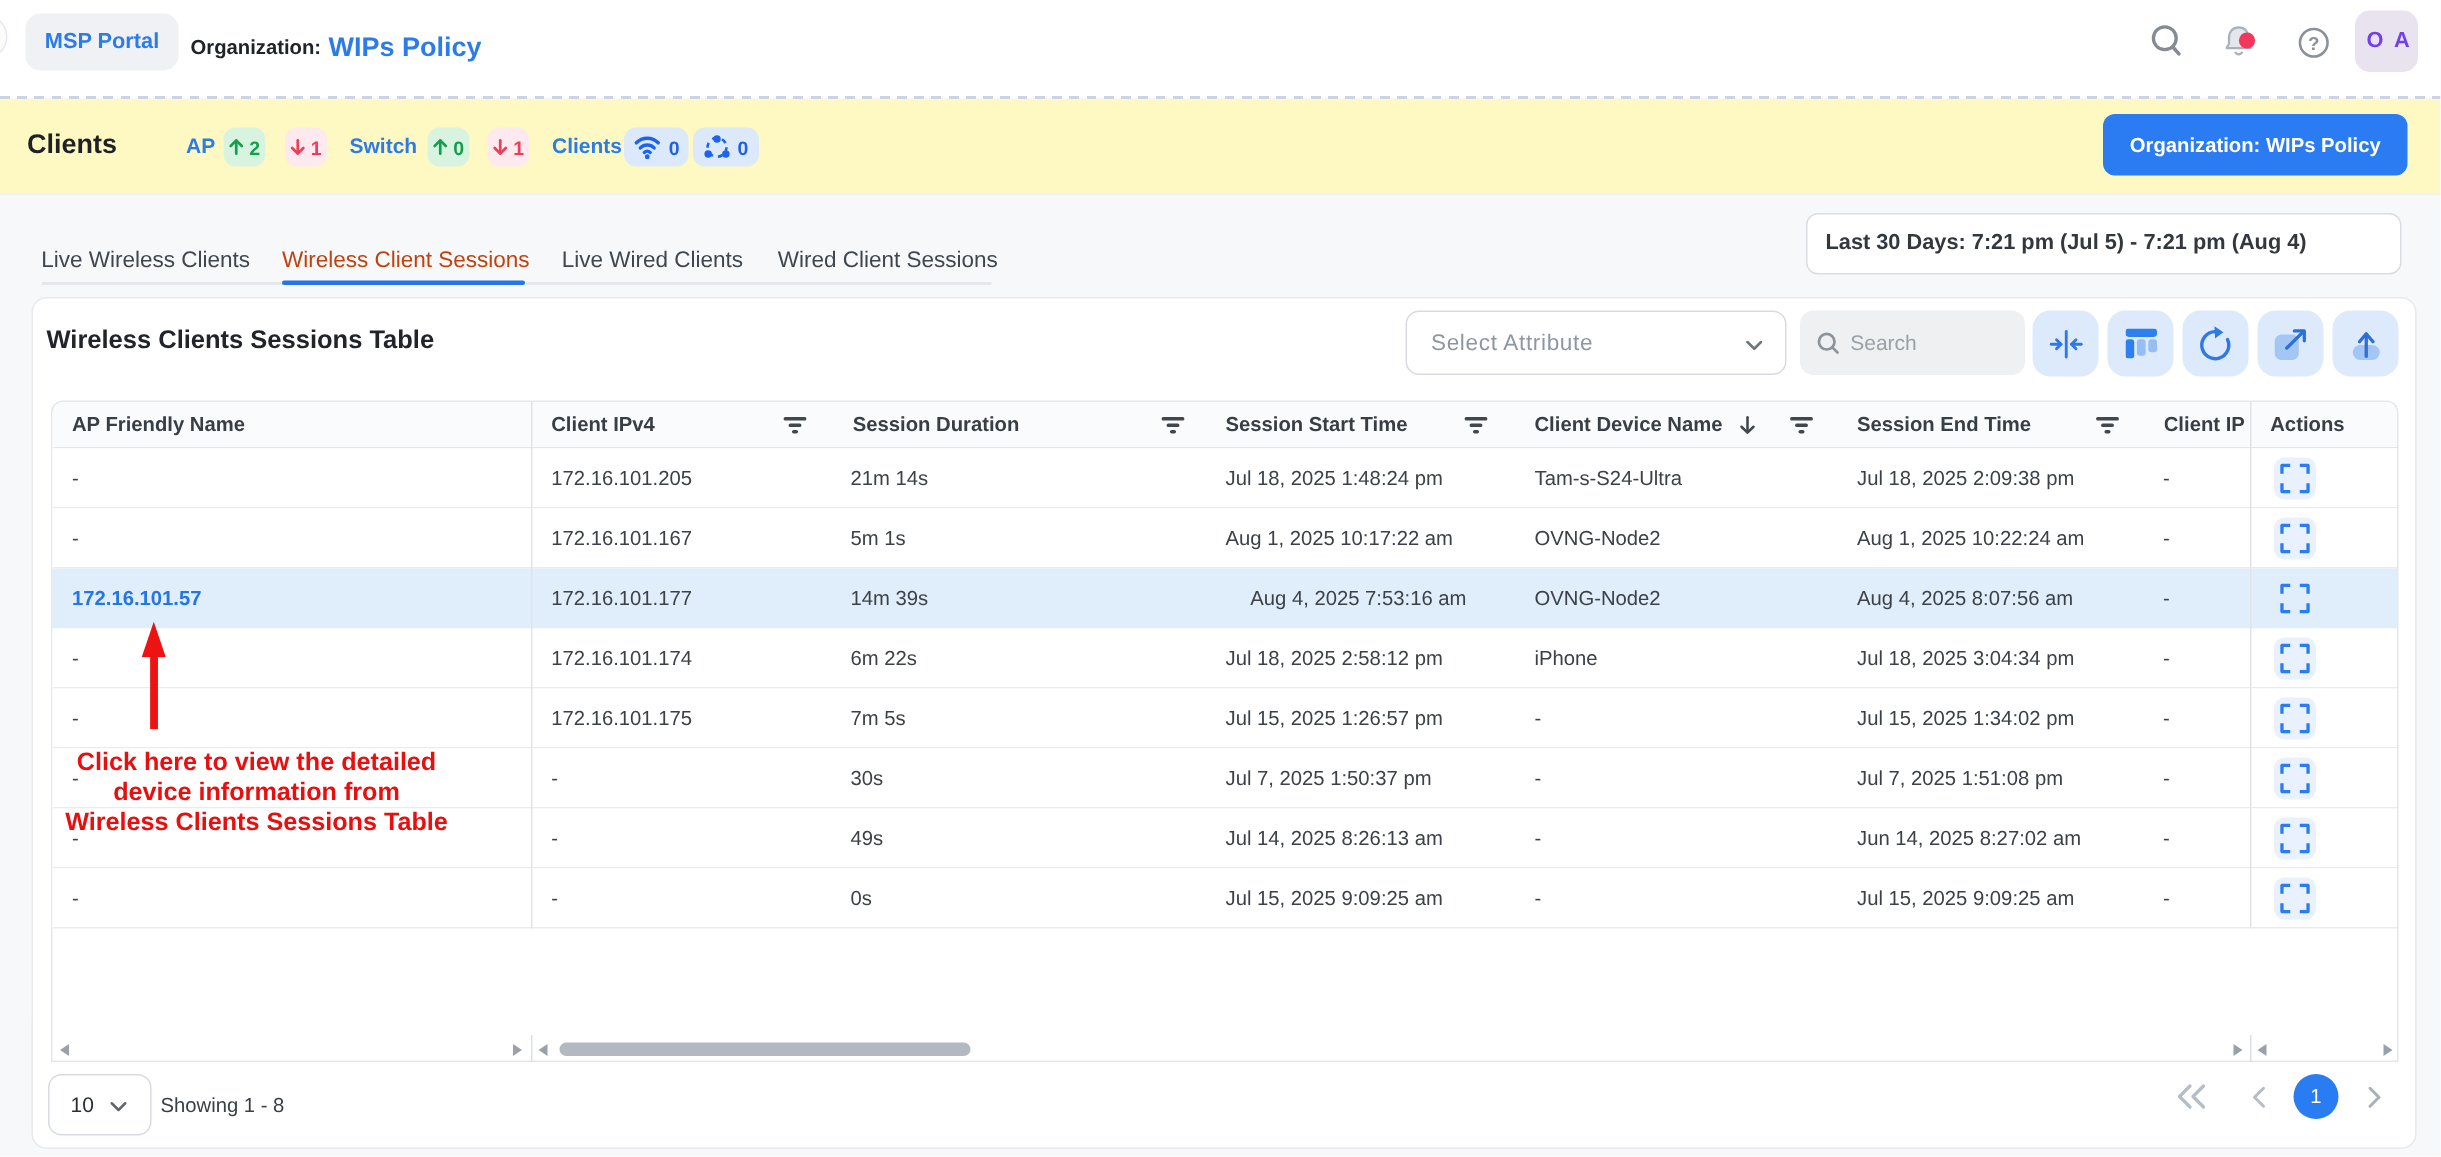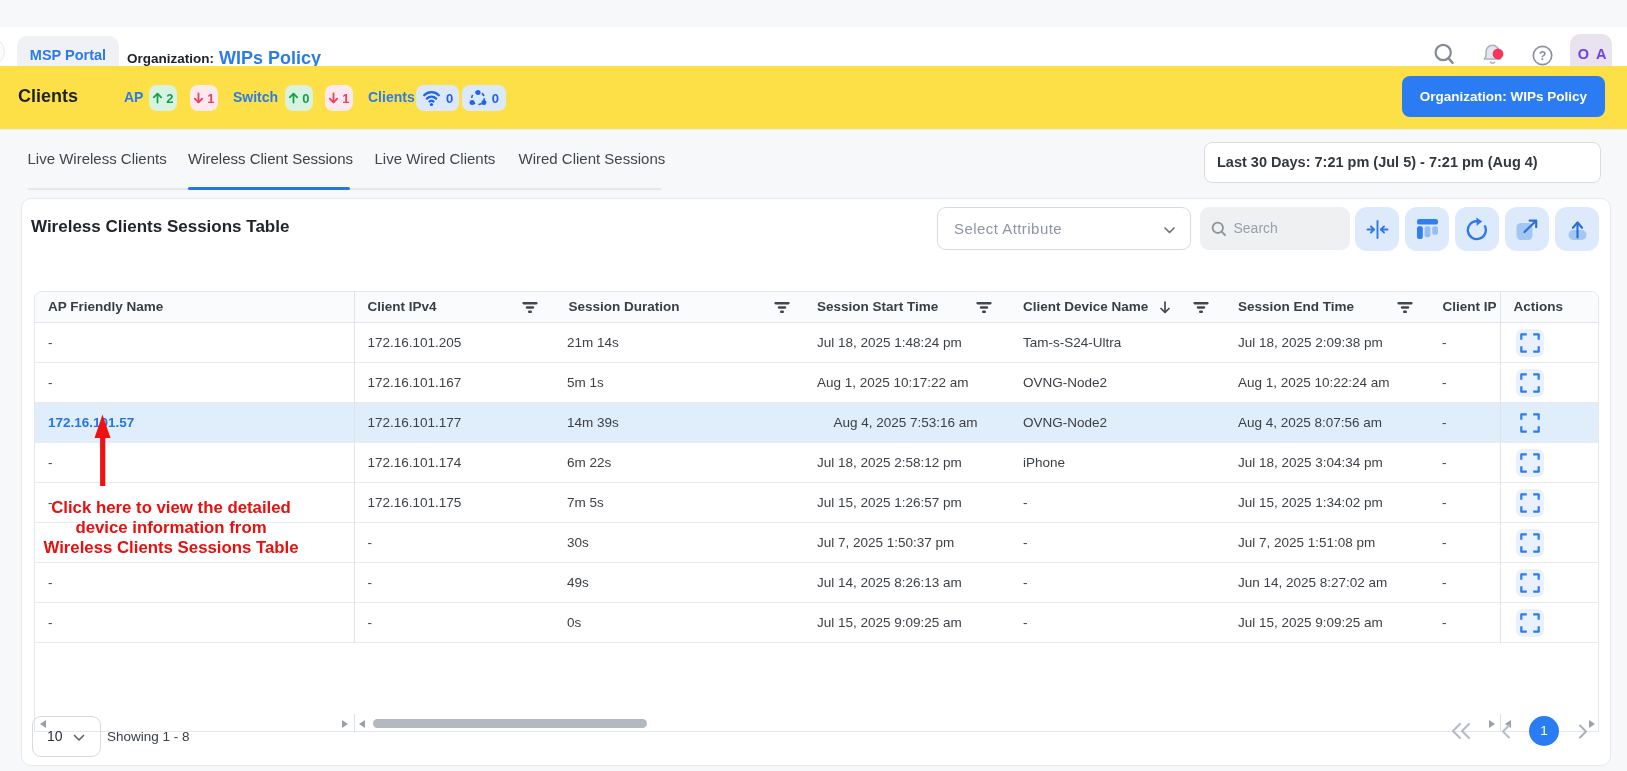--- a/index.html
+++ b/index.html
@@ -1,61 +1,61 @@
 <!DOCTYPE html>
 <html><head><meta charset="utf-8">
 <style>
 * { margin:0; padding:0; box-sizing:border-box; }
 html,body { width:1627px; height:771px; font-family:"Liberation Sans",sans-serif; }
 #page { position:relative; width:1627px; height:771px; background:#f7f8f9; overflow:hidden; }
 .abs { position:absolute; }
 
 
-#topbar { position:absolute; left:0; top:0; width:1627px; height:65px; background:#fff;margin-top:27px; }
+#topbar { position:absolute; left:0; top:0; width:1627px; height:65px; background:#fff; }
 #topdash { position:absolute; left:0; top:64px; width:1627px; height:1.5px;
   background:repeating-linear-gradient(90deg,#ccd4e2 0 6.5px,rgba(0,0,0,0) 6.5px 11.5px); }
 #halfcirc { position:absolute; left:-24px; top:10px; width:29px; height:29px; border-radius:50%; background:#fbfbfc; border:1px solid #e5e9ef; }
 #chip { position:absolute; left:17px; top:9px; width:102px; height:38px; background:#f0f1f4; border-radius:10px;
   color:#2b7ce9; font-size:14.5px; font-weight:bold; text-align:center; line-height:38px; }
 #orglab { position:absolute; left:127px; top:0; height:65px; line-height:63px; font-size:13.5px; font-weight:bold; color:#20242a; }
 #orgval { position:absolute; left:219px; top:0; height:65px; line-height:63px; font-size:18px; font-weight:bold; color:#2b7ce9; }
 #avatar { position:absolute; left:1570px; top:7px; width:42px; height:41px; background:#e9e3f0; border-radius:10px;
   color:#7140ea; font-size:14.5px; font-weight:bold; text-align:center; line-height:41px; letter-spacing:1.8px; text-indent:4px; }
 
 
-#subbar { position:absolute; left:0; top:66px; width:1627px; height:64px; background:#fde047; border-bottom:1px solid #eef0f3; }
+#subbar { position:absolute; left:0; top:66px; width:1627px; height:64px; background:#fef9c3; border-bottom:1px solid #eef0f3; }
 #subbar .lbl { position:absolute; top:0; height:64px; line-height:62px; font-size:14px; font-weight:bold; color:#2b7ce9; }
 .badge { position:absolute; top:19px; height:26px; border-radius:8px; display:flex; align-items:center; justify-content:center; gap:3px;
   font-size:13px; font-weight:bold; }
 .bgreen { background:#d9f3e1; color:#12a04e; }
 .bred { background:#fde9ee; color:#ef3c5c; }
 .bblue { background:#dce9fb; color:#2160e5; }
 #orgbtn { position:absolute; left:1402px; top:10px; width:203px; height:41px; background:#2b7cf2; border-radius:8px;
   color:#fff; font-size:13.5px; font-weight:bold; text-align:center; line-height:41px; }
 
 
-.tab { position:absolute; top:150px; font-size:15px; color:#40464e; }
-.tab.active { color:#404040; }
+.tab { position:absolute; top:165px; font-size:15px; color:#40464e; }
+.tab.active { color:#c2410c; }
 #tabline { position:absolute; left:27.5px; top:188px; width:633px; height:1.5px; background:#e4e7eb; }
 #tabactive { position:absolute; left:188px; top:187px; width:162px; height:3px; background:#2575e8; border-radius:2px; }
 #datebox { position:absolute; left:1204px; top:142px; width:397px; height:41px; background:#fff; border:1px solid #d9dde2; border-radius:8px;
   font-size:14.5px; font-weight:bold; color:#33383f; line-height:39px; padding-left:12px; }
 
 
 #card { position:absolute; left:20.5px; top:198px; width:1590px; height:568px; background:#fff; border:1px solid #e7e9ed; border-radius:10px; }
 #cardtitle { position:absolute; left:9.5px; top:18px; font-size:17px; font-weight:bold; color:#21252b; }
 #selbox { position:absolute; left:915.5px; top:8px; width:254px; height:43px; border:1px solid #d7dbe1; border-radius:9px;
   font-size:15px; letter-spacing:0.45px; color:#8e96a3; line-height:41px; padding-left:16px; }
 #searchbox { position:absolute; left:1178px; top:8px; width:150px; height:43px; background:#eef0f2; border-radius:9px;
   font-size:14px; color:#9aa0a8; line-height:43px; padding-left:34px; }
 .ibtn { position:absolute; top:8px; width:44px; height:44px; background:#ddeafc; border-radius:12px;
   display:flex; align-items:center; justify-content:center; }
 
 
-#tbl { position:absolute; left:12px; top:68px; width:1565px; height:441px; border:1px solid #e4e7eb; border-radius:8px 8px 0 0;margin-top:24px; }
+#tbl { position:absolute; left:12px; top:68px; width:1565px; height:441px; border:1px solid #e4e7eb; border-radius:8px 8px 0 0; }
 #thead { position:absolute; left:0; top:0; width:1563px; height:31px; background:#fafbfc; border-bottom:1px solid #e2e5e9; border-radius:8px 8px 0 0; }
 .ht { position:absolute; top:0; height:31px; line-height:30px; font-size:13.5px; font-weight:bold; color:#383e45; white-space:nowrap; }
 .trow { position:absolute; left:0; width:1563px; height:40px; border-bottom:1px solid #e9ebee; background:#fff; }
 .trow.hl { background:#dfeefa; }
 .ct { position:absolute; top:0; height:40px; line-height:39px; font-size:13.5px; color:#3c4147; white-space:nowrap; }
 .ct.link { color:#2575e8; font-weight:bold; }
 .aicon { position:absolute; left:1481px; top:6px; width:28px; height:28px; background:#e8f1fd; border-radius:7px; }
 .trow.hl .aicon { background:transparent; }
 #vsep1 { position:absolute; left:319.5px; top:0; width:1px; height:351px; background:#e0e4e9; }
 #vsep2 { position:absolute; left:1465px; top:0; width:1px; height:351px; background:#e0e4e9; }

